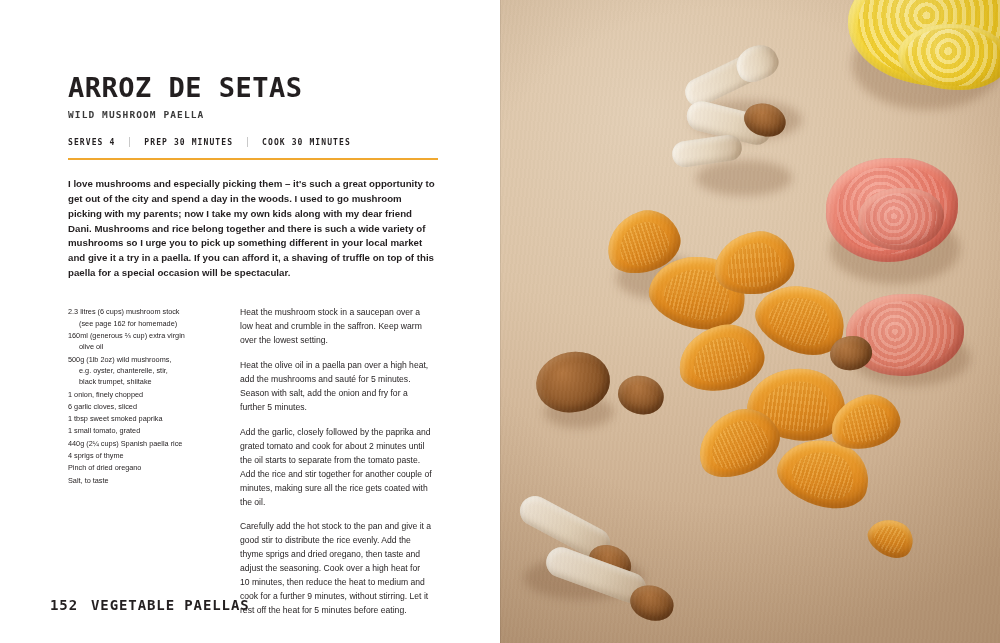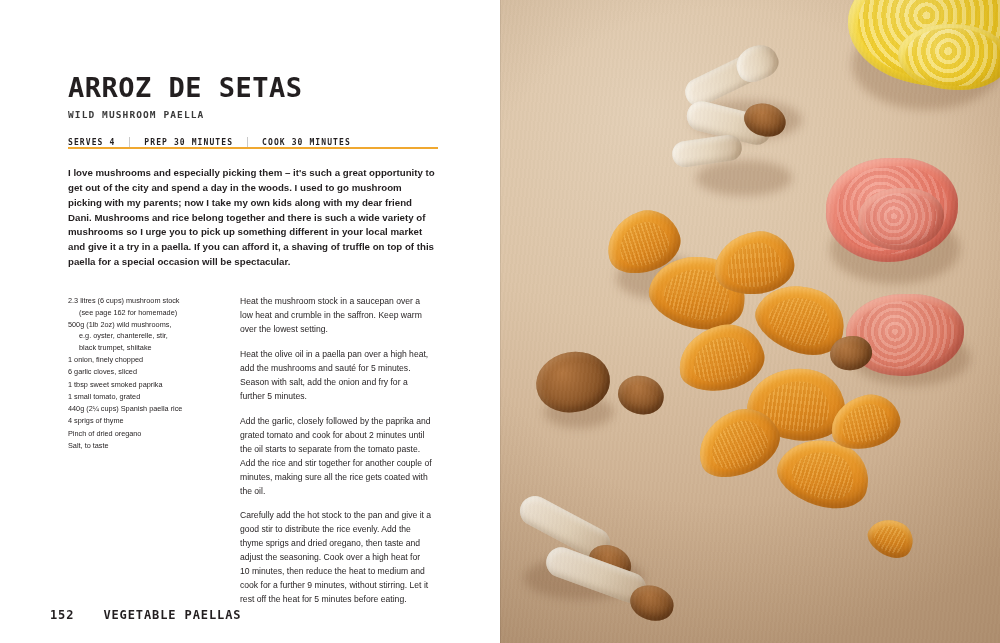--- a/index.html
+++ b/index.html
@@ -42,20 +42,21 @@
     margin:0 0 17px 0;
   }
   .meta-row {
     display:flex;
     align-items:center;
     font-family:"DejaVu Sans Mono", monospace;
     font-weight:bold;
     font-size:8px;
     letter-spacing:1.1px;
     color:#231f20;
+    margin-bottom:11px;
     text-align:right;
   }
   .meta-item { white-space:nowrap; }
   .meta-sep {
     display:inline-block;
     width:1px; height:10px;
     background:#c9c9c9;
     margin:0 14px;
   }
   .rule {
@@ -90,29 +91,28 @@
   .ing-sub { display:block; padding-left:11px; }
   .method {
     width:196px;
     font-size:8.6px;
     line-height:1.62;
     color:#231f20;
   }
   .method p { margin:0 4px 11px 0; }
   .footer {
     position:absolute;
-    left:50px; bottom:21px;
+    left:50px; bottom:30px;
     display:flex;
     align-items:center;
     font-family:"DejaVu Sans Mono", monospace;
     font-weight:bold;
-    font-size:12px;
+    font-size:14px;
     letter-spacing:0.9px;
     color:#231f20;
-    gap:16px;
   }
   .folio { margin-right:13px; }
   .chapter { color:#231f20; }
 
   
   .page-right {
     position:relative;
     width:500px; height:643px;
     overflow:hidden;
     background:#d9c5ad;
@@ -218,20 +218,24 @@
 
       <p class="intro">I love mushrooms and especially picking them – it's such a great opportunity to get out of the city and spend a day in the woods. I used to go mushroom picking with my parents; now I take my own kids along with my dear friend Dani. Mushrooms and rice belong together and there is such a wide variety of mushrooms so I urge you to pick up something different in your local market and give it a try in a paella. If you can afford it, a shaving of truffle on top of this paella for a special occasion will be spectacular.</p>
 
       <div class="columns">
 
         <div class="ingredients">
           <ul>
             <li>
               <span>2.3 litres (6 cups) mushroom stock</span>
               <span class="ing-sub">(see page 162 for homemade)</span>
+            </li>
+            <li>
+              <span>160ml (generous ⅔ cup) extra virgin</span>
+              <span class="ing-sub">olive oil</span>
             </li>
             <li>
               <span>500g (1lb 2oz) wild mushrooms,</span>
               <span class="ing-sub">e.g. oyster, chanterelle, stir,</span>
               <span class="ing-sub">black trumpet, shiitake</span>
             </li>
             <li>
               <span>1 onion, finely chopped</span>
             </li>
             <li>

